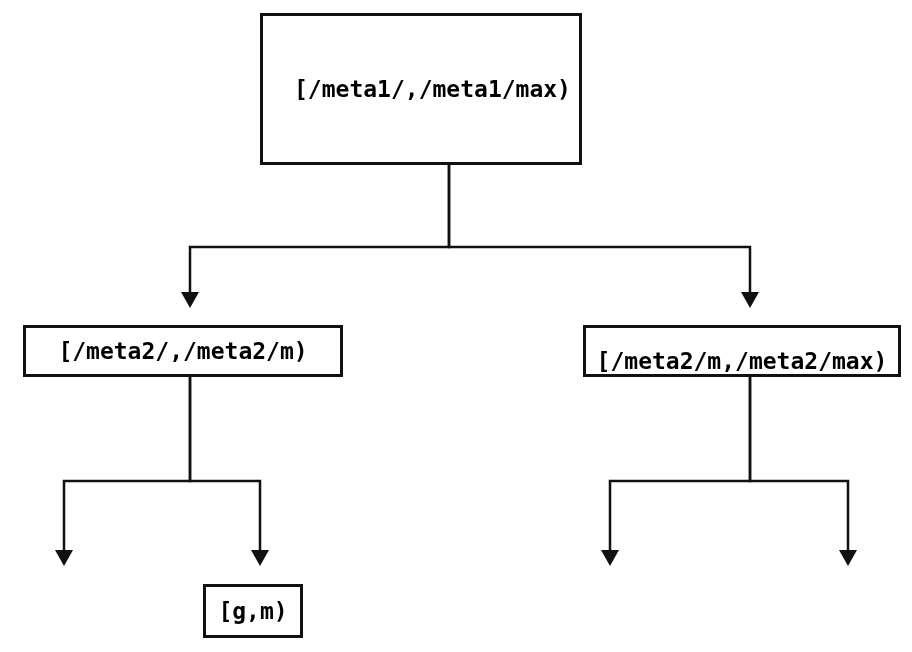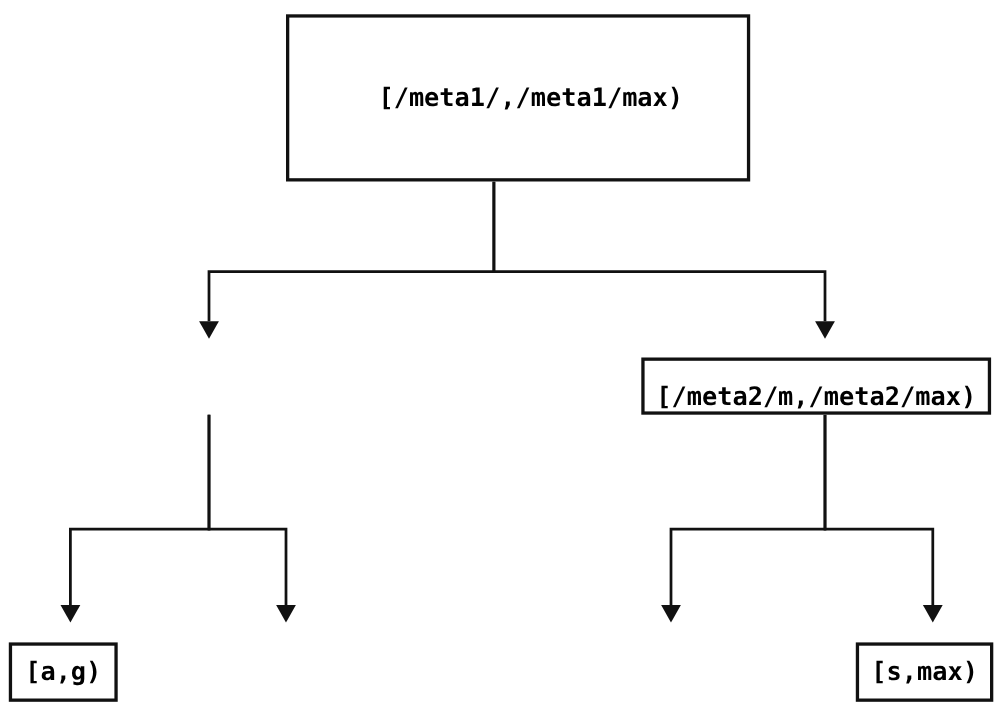--- a/index.html
+++ b/index.html
@@ -29,21 +29,21 @@
     background: #ffffff;
     color: #000000;
     display: flex;
     align-items: center;
     justify-content: center;
     font-size: 23px;
     font-weight: bold;
     letter-spacing: 0;
     white-space: nowrap;
   }
-  .node-root  { left: 260px; top: 13px;  width: 422px; height: 152px; padding-left: 23px; }
+  .node-root  { left: 260px; top: 13px;  width: 322px; height: 152px; padding-left: 23px; }
   .node-left  { left: 23px;  top: 325px; width: 320px; height: 52px; }
   .node-right { left: 583px; top: 325px; width: 318px; height: 52px; align-items: flex-end; }
   .node-leaf-ag   { left: 8px;   top: 584px; width: 99px;  height: 54px; }
   .node-leaf-gm   { left: 203px; top: 584px; width: 100px; height: 54px; }
   .node-leaf-ms   { left: 553px; top: 584px; width: 99px;  height: 54px; }
   .node-leaf-smax { left: 778px; top: 584px; width: 125px; height: 54px; }
   .edge {
     fill: none;
     stroke: #111111;
     stroke-width: 2.5;
@@ -76,28 +76,28 @@
     <polygon class="arrowhead" points="601,550 619,550 610,566"></polygon>
 
     <path class="edge" d="M750,377 L750,481 L848,481 L848,550"></path>
     <polygon class="arrowhead" points="839,550 857,550 848,566"></polygon>
   </svg>
 
   <div class="node node-root">
     <span>[/meta1/,/meta1/max)</span>
   </div>
 
+  <div class="node node-left">
+    <span>[/meta2/,/meta2/m)</span>
+  </div>
 
   <div class="node node-right">
     <span>[/meta2/m,/meta2/max)</span>
   </div>
 
-  <div class="node node-leaf-ag">
-    <span>[a,g)</span>
+
+  <div class="node node-leaf-gm">
+    <span>[g,m)</span>
   </div>
 
 
 
-  <div class="node node-leaf-smax">
-    <span>[s,max)</span>
-  </div>
-
 </div>
 
 </body></html>

